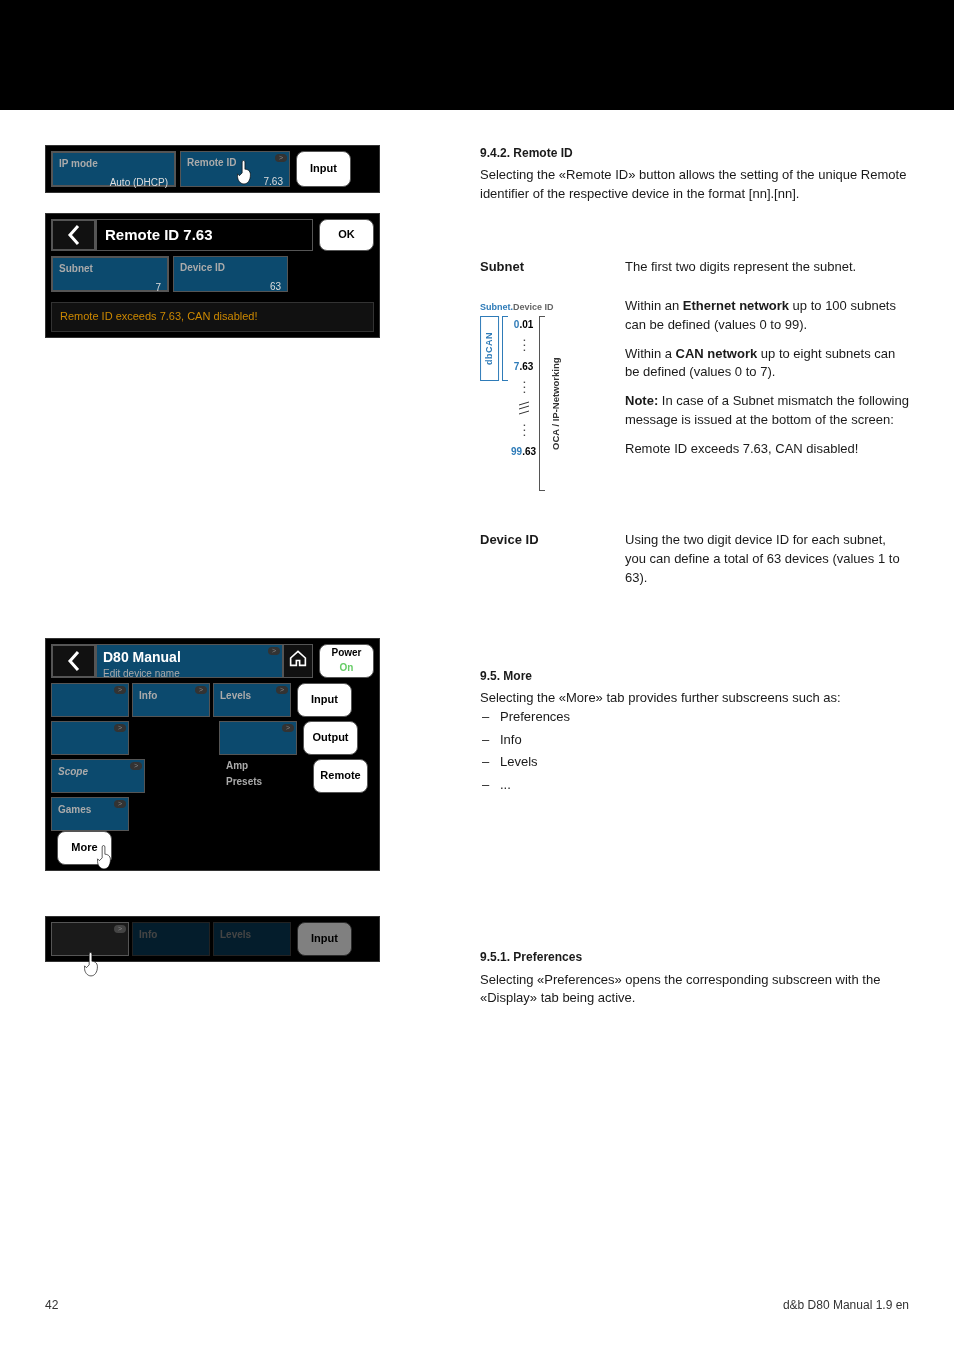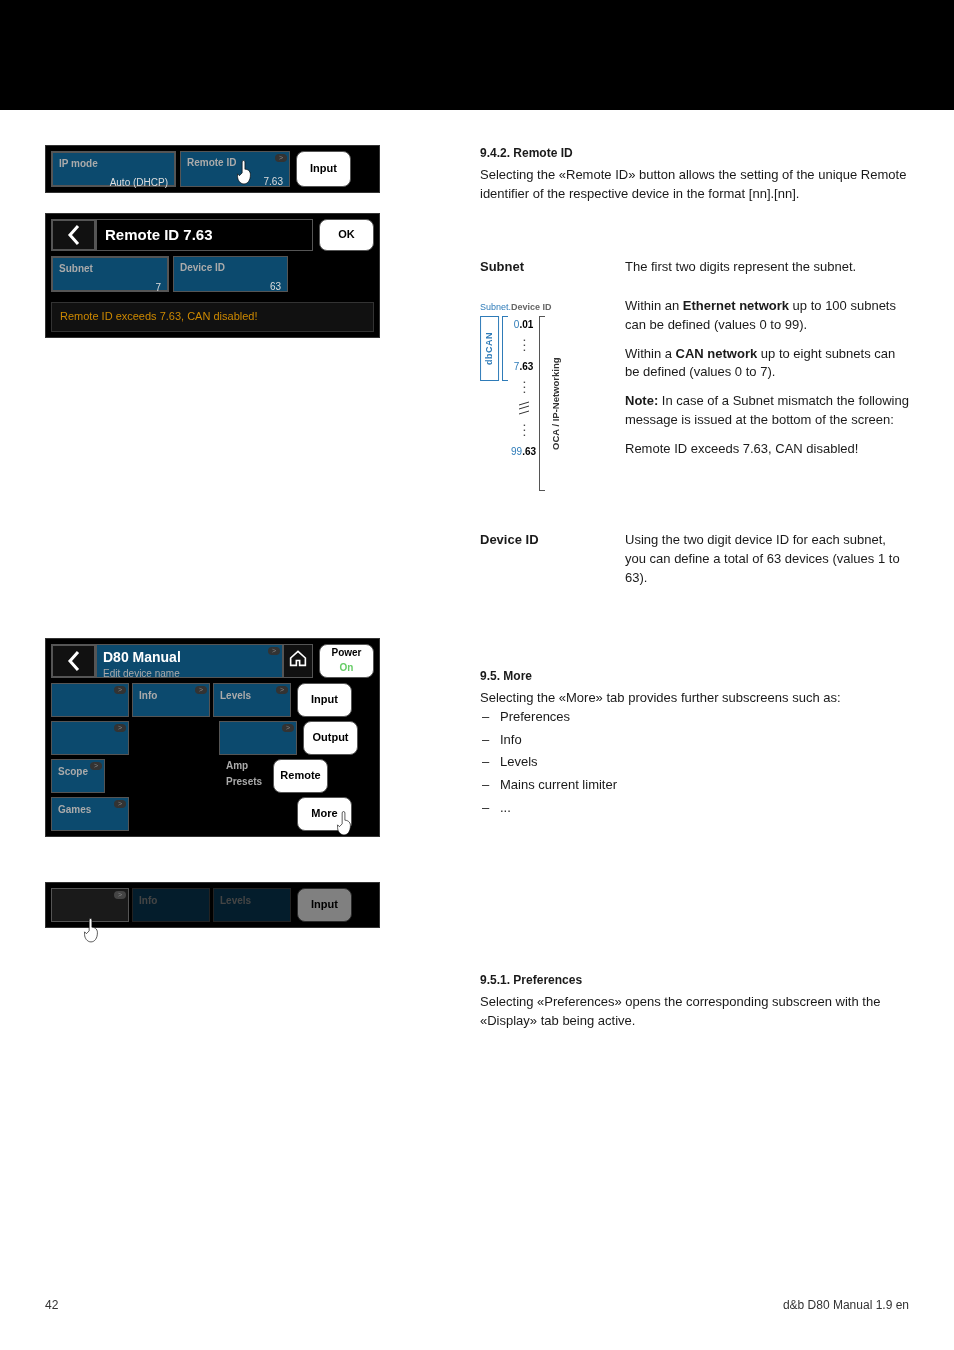--- a/index.html
+++ b/index.html
@@ -114,21 +114,21 @@
   ul.dash-list { list-style: none; padding-left: 20px; }
   ul.dash-list li::before { content: "–"; position: absolute; margin-left: -18px; }
   ul.dash-list li { margin-bottom: 4px; position: relative; }
 
   .diagram {
     width: 120px;
     padding-top: 4px;
     font-size: 9px;
     text-align: left;
   }
-  .diagram .blue { color: #2e7bb8; font-weight: normal; }
+  .diagram .blue { color: #2e7bb8; font-weight: bold; }
   .diagram .gray { color: #666; font-weight: bold; }
   .dbcan {
     border: 1.5px solid #2e7bb8;
     padding: 10px 2px;
     font-size: 9px;
     color: #2e7bb8;
     font-weight: bold;
     letter-spacing: 0.5px;
     writing-mode: vertical-rl;
     transform: rotate(180deg);
@@ -299,29 +299,29 @@
           <div style="width:78px; margin-left:3px;"></div>
           <div class="cell" style="width:78px; height:34px; position:relative; margin-left:9px; white-space:pre-line;">
             <span class="arrow-ind"></span>
             <span class="cell-label">Amp
 Presets</span>
           </div>
           <div class="cell cell-white" style="width:55px; height:34px; margin-left:6px;">Output</div>
         </div>
 
         <div class="row" style="margin-top:4px;">
-          <div class="cell" style="width:54px; height:34px; position:relative;">
+          <div class="cell" style="width:94px; height:34px; position:relative;font-style:italic;">
             <span class="arrow-ind"></span>
             <span class="cell-label">Scope</span>
           </div>
           <div style="width:159px; margin-left:3px;"></div>
           <div class="cell cell-white" style="width:55px; height:34px; margin-left:6px;">Remote</div>
         </div>
 
-        <div class="row" style="margin-top:4px;">
+        <div class="row" style="margin-top:4px;flex-direction:column;">
           <div class="cell" style="width:78px; height:34px; position:relative;">
             <span class="arrow-ind"></span>
             <span class="cell-label">Games</span>
           </div>
           <div style="width:159px; margin-left:3px;"></div>
           <div class="cell cell-white" style="width:55px; height:34px; margin-left:6px; position:relative;">
             <span>More</span>
             <span class="cursor" style="right:-4px; top:10px;">
               <svg viewBox="0 0 24 30">
                   <path d="M10 4 C10 2 13 2 13 4 L13 12 C15 12 19 13 19 18 C19 24 16 28 12 28 C8 28 5 24 5 20 L5 17 L7 19 L10 16 Z" fill="#fff" stroke="#000" stroke-width="0.7"></path>
@@ -424,21 +424,20 @@
       </div>
 
       <div style="height:60px;"></div>
 
       <h3 class="section-title">9.5. More</h3>
       <p>Selecting the «More» tab provides further subscreens such as:</p>
       <ul class="dash-list">
         <li>Preferences</li>
         <li>Info</li>
         <li>Levels</li>
-        <li>Mains current limiter</li>
         <li>...</li>
       </ul>
 
       <div style="height:150px;"></div>
 
       <h3 class="section-title">9.5.1. Preferences</h3>
       <p>Selecting «Preferences» opens the corresponding subscreen with the «Display» tab being active.</p>
 
     </div>
   </div>

